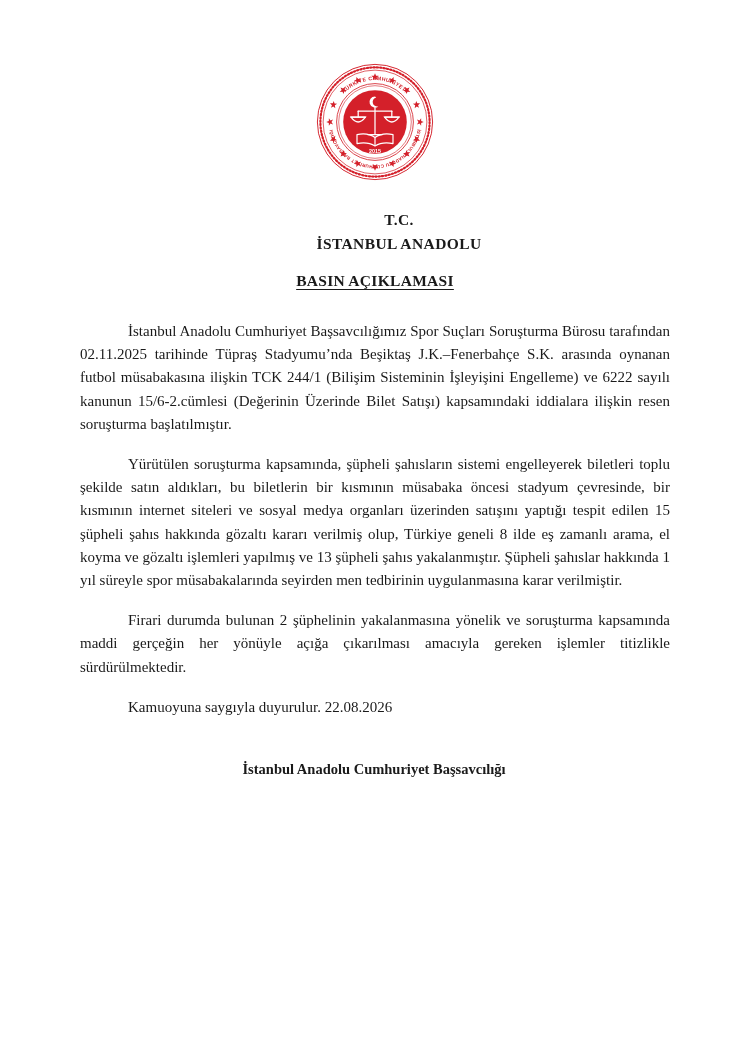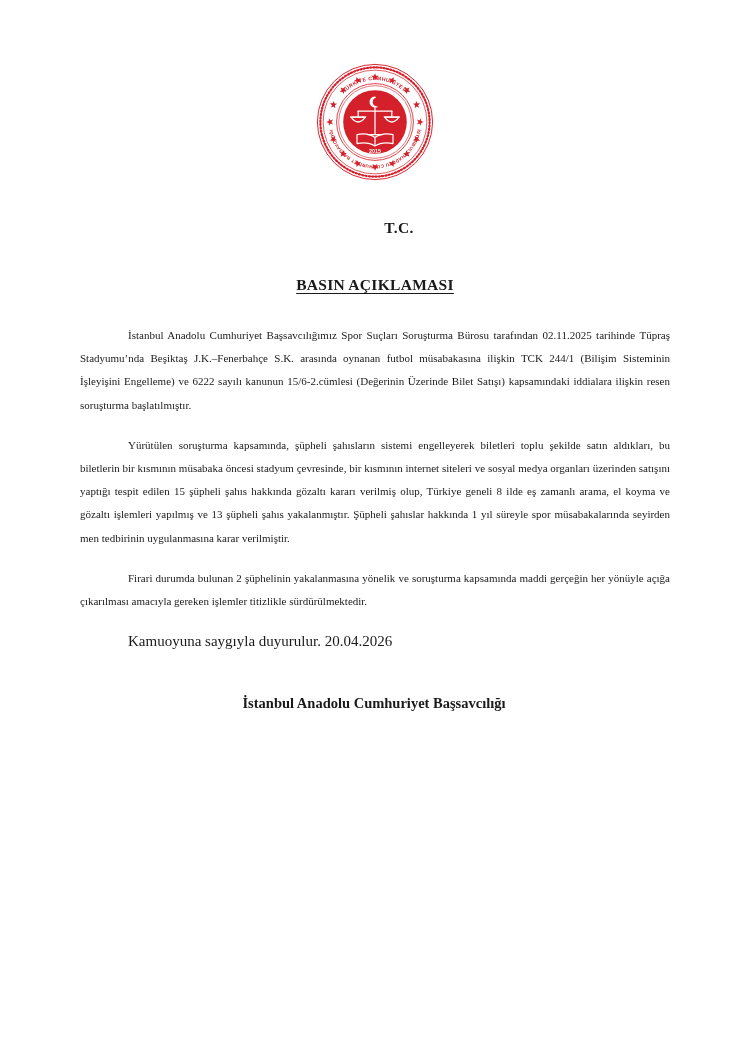--- a/index.html
+++ b/index.html
@@ -32,35 +32,35 @@
     padding-top: 62px;
   }
   .emblem {
     width: 120px;
     height: 120px;
     display: block;
   }
 
   
   .doc-header {
-    margin-top: 34px;
+    margin-top: 26px;
     text-align: center;
     font-weight: bold;
     letter-spacing: 0.4px;
     padding-left: 48px;
   }
   .doc-header .hline {
     font-size: 15.5px;
     line-height: 24px;
     white-space: nowrap;
   }
 
   
   .doc-title {
-    margin-top: 36px;
+    margin-top: 16px;
     text-align: center;
     font-weight: bold;
     font-size: 15.5px;
     letter-spacing: 0.3px;
   }
   .doc-title span {
     text-decoration: underline;
     text-underline-offset: 2.5px;
   }
 
@@ -68,21 +68,21 @@
   .body-block {
     margin: 0 auto;
     width: 590px;
     padding-top: 30px;
   }
   p.para {
     margin: 0 0 17px 0;
     text-align: justify;
     text-justify: inter-word;
     text-indent: 48px;
-    font-size: 11px;
+    font-size: 15px;
     line-height: 23.2px;
     hyphens: none;
   }
   p.para:last-of-type {
     margin-bottom: 0;
   }
   p.closing {
     margin: 17px 0 0 0;
     text-align: left;
     text-indent: 48px;
@@ -203,28 +203,29 @@
         <path d="M 100,126 C 92,120 80,119 70,121 L 70,136 C 80,134 92,135 100,140 C 108,135 120,134 130,136 L 130,121 C 120,119 108,120 100,126 Z"></path>
         <line x1="100" y1="126" x2="100" y2="140"></line>
       </g>
 
       <text x="100" y="152" text-anchor="middle" font-family="Liberation Sans, sans-serif" font-size="9" font-weight="bold" fill="#ffffff">2015</text>
     </svg>
   </div>
 
   <div class="doc-header">
     <div class="hline">T.C.</div>
+    <div class="hline">İSTANBUL ANADOLU</div>
   </div>
 
   <div class="doc-title">
     <span>BASIN AÇIKLAMASI</span>
   </div>
 
   <div class="body-block">
     <p class="para">İstanbul Anadolu Cumhuriyet Başsavcılığımız Spor Suçları Soruşturma Bürosu tarafından 02.11.2025 tarihinde Tüpraş Stadyumu’nda Beşiktaş J.K.–Fenerbahçe S.K. arasında oynanan futbol müsabakasına ilişkin TCK 244/1 (Bilişim Sisteminin İşleyişini Engelleme) ve 6222 sayılı kanunun 15/6-2.cümlesi (Değerinin Üzerinde Bilet Satışı) kapsamındaki iddialara ilişkin resen soruşturma başlatılmıştır.</p>
     <p class="para">Yürütülen soruşturma kapsamında, şüpheli şahısların sistemi engelleyerek biletleri toplu şekilde satın aldıkları, bu biletlerin bir kısmının müsabaka öncesi stadyum çevresinde, bir kısmının internet siteleri ve sosyal medya organları üzerinden satışını yaptığı tespit edilen 15 şüpheli şahıs hakkında gözaltı kararı verilmiş olup, Türkiye geneli 8 ilde eş zamanlı arama, el koyma ve gözaltı işlemleri yapılmış ve 13 şüpheli şahıs yakalanmıştır. Şüpheli şahıslar hakkında 1 yıl süreyle spor müsabakalarında seyirden men tedbirinin uygulanmasına karar verilmiştir.</p>
     <p class="para">Firari durumda bulunan 2 şüphelinin yakalanmasına yönelik ve soruşturma kapsamında maddi gerçeğin her yönüyle açığa çıkarılması amacıyla gereken işlemler titizlikle sürdürülmektedir.</p>
-    <p class="closing">Kamuoyuna saygıyla duyurulur. 20.04.2026</p>
+    <p class="closing">Kamuoyuna saygıyla duyurulur. 22.08.2026</p>
 
     <div class="signature">İstanbul Anadolu Cumhuriyet Başsavcılığı</div>
   </div>
 
 </div>
 
 </body></html>

